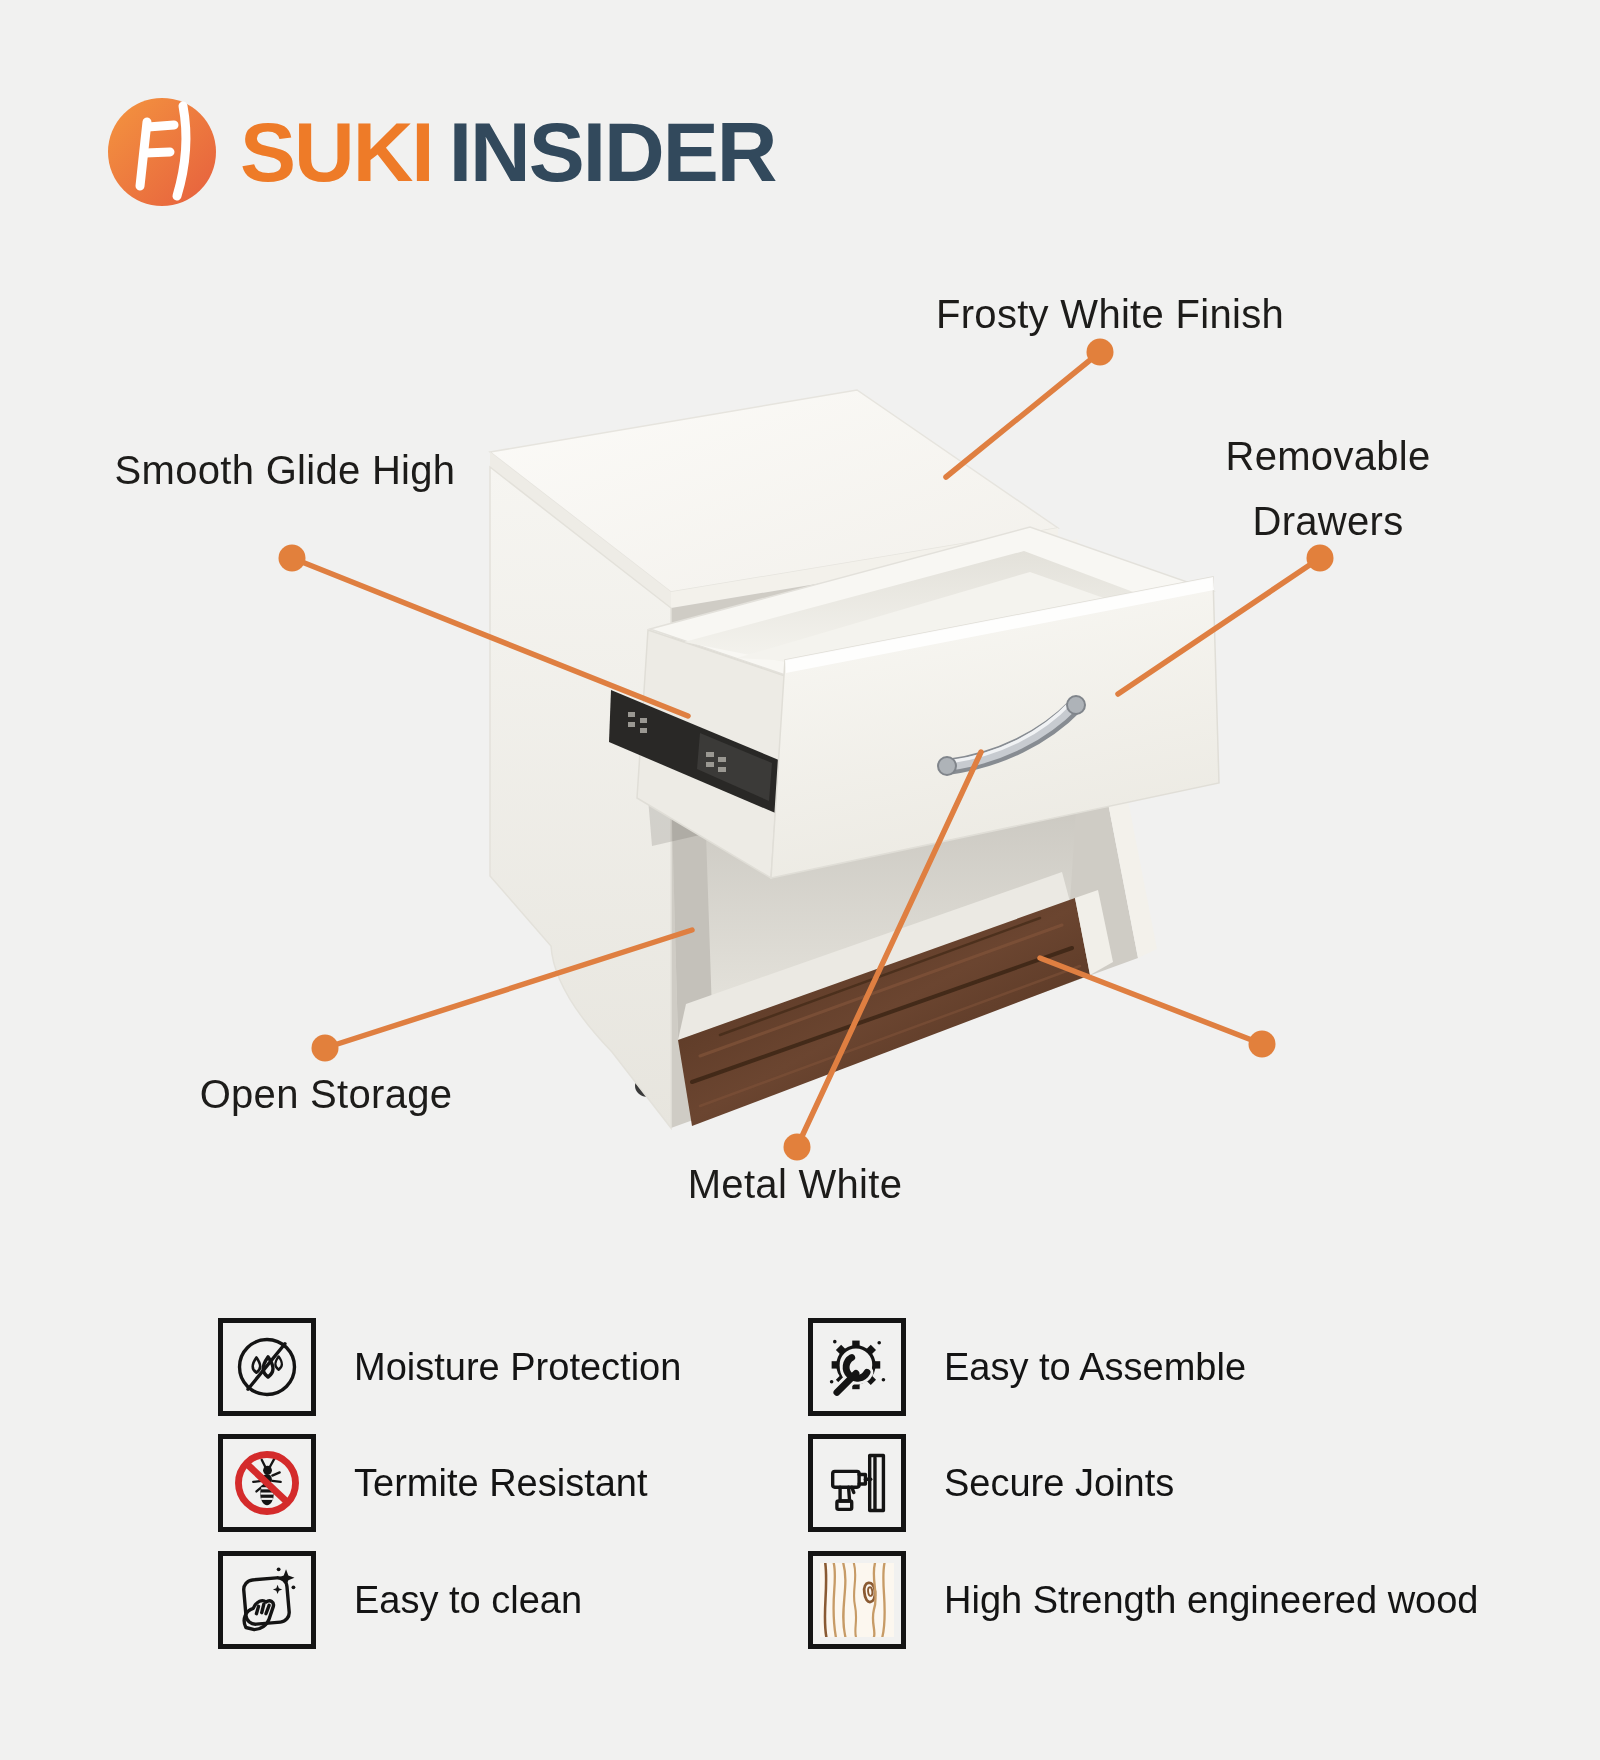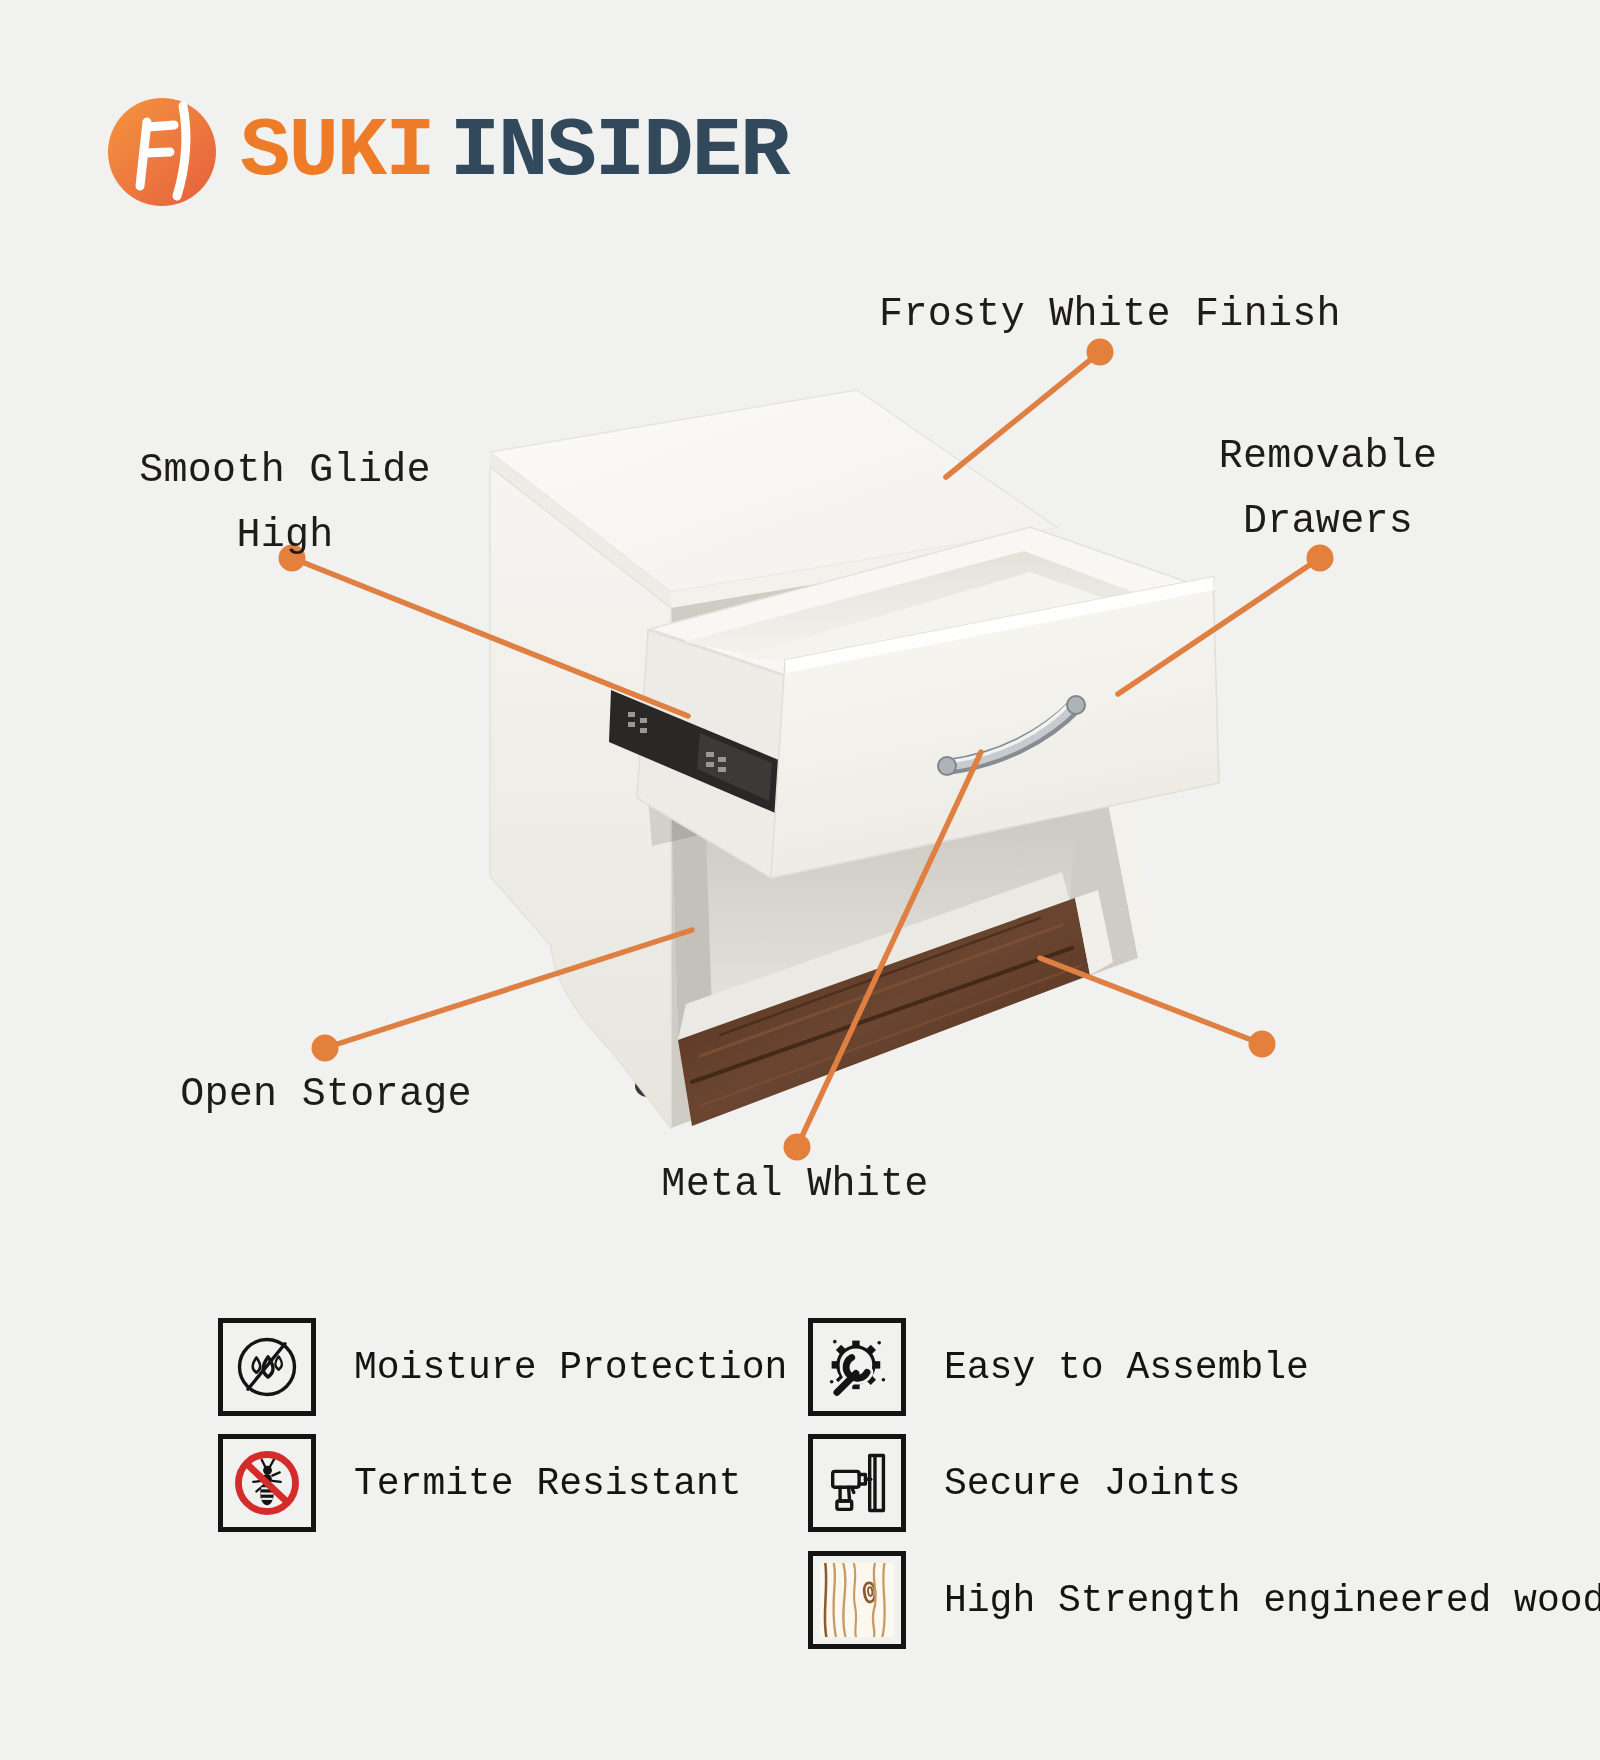--- a/index.html
+++ b/index.html
@@ -2,21 +2,21 @@
 <html><head>
 <meta charset="utf-8">
 <style>
   html,body{margin:0;padding:0;}
   body{
     width:1600px;height:1760px;
     background:#F1F1F0;
     font-family:"Liberation Sans", sans-serif;
     overflow:hidden;
   }
-  .canvas{position:relative;width:1600px;height:1548px;background:#F1F1F0;font-family:Liberation Mono, monospace;}
+  .canvas{position:relative;width:1600px;height:1548px;background:#F1F1F0;}
 
   
   .brand{position:absolute;left:106px;top:96px;display:flex;align-items:center;}
   .brand .logo{width:112px;height:112px;display:block;}
   .brand-text{margin-left:22px;font-weight:bold;font-size:84px;letter-spacing:-2px;line-height:112px;white-space:nowrap;}
   .brand-primary{color:#EE7B28;}
   .brand-secondary{color:#32495C;margin-left:16px;}
 
   
   .scene{position:absolute;left:0;top:0;width:1600px;height:1760px;}
@@ -231,20 +231,36 @@
           <line x1="28.8" y1="45" x2="41.2" y2="45"></line>
           <line x1="29.5" y1="50" x2="40.5" y2="50"></line>
         </g>
         <circle cx="35" cy="35" r="27" stroke="#D42B2B" stroke-width="6.5" fill="none"></circle>
         <line x1="16" y1="17" x2="54" y2="53" stroke="#D42B2B" stroke-width="6.5"></line>
       </svg>
     </div>
     <span class="feat-label">Termite Resistant</span>
   </div>
 
+  <div class="feat feat-l row3">
+    <div class="icon-box">
+      <svg viewBox="0 0 70 70">
+        <rect class="ic" x="14" y="15" width="41" height="42" rx="9" transform="rotate(-5 34 36)"></rect>
+        <path class="icf" d="M53,6 L55.2,11.8 L61,14 L55.2,16.2 L53,22 L50.8,16.2 L45,14 L50.8,11.8 Z"></path>
+        <path class="icf" transform="translate(45,25) scale(0.55)" d="M0,-8 L2.2,-2.2 L8,0 L2.2,2.2 L0,8 L-2.2,2.2 L-8,0 L-2.2,-2.2 Z"></path>
+        <circle class="icf" cx="60" cy="23" r="1.8"></circle>
+          <circle class="icf" cx="46" cy="6" r="1.8"></circle>
+        <path class="ic" stroke-width="2.8" d="M15,61 C11,53 15,45 22,43 C25,36 31,34 34,37 C38,34 42,37 41,41 L37,53 C35,59 29,63 23,63 Z"></path>
+        <path class="ic" stroke-width="2.2" d="M27,41 L25,48"></path>
+        <path class="ic" stroke-width="2.2" d="M32,39 L30,47"></path>
+        <path class="ic" stroke-width="2.2" d="M37,40 L34,48"></path>
+      </svg>
+    </div>
+    <span class="feat-label">Easy to clean</span>
+  </div>
 
   <div class="feat feat-r row1">
     <div class="icon-box">
       <svg viewBox="0 0 70 70">
         <circle class="ic" cx="34" cy="33" r="17"></circle>
         <g stroke="#141414" stroke-width="7" fill="none">
           <line x1="51" y1="33" x2="57" y2="33"></line>
             <line x1="46" y1="45" x2="50.5" y2="49.5"></line>
           <line x1="34" y1="50" x2="34" y2="56"></line>
             <line x1="22" y1="45" x2="17.5" y2="49.5"></line>

